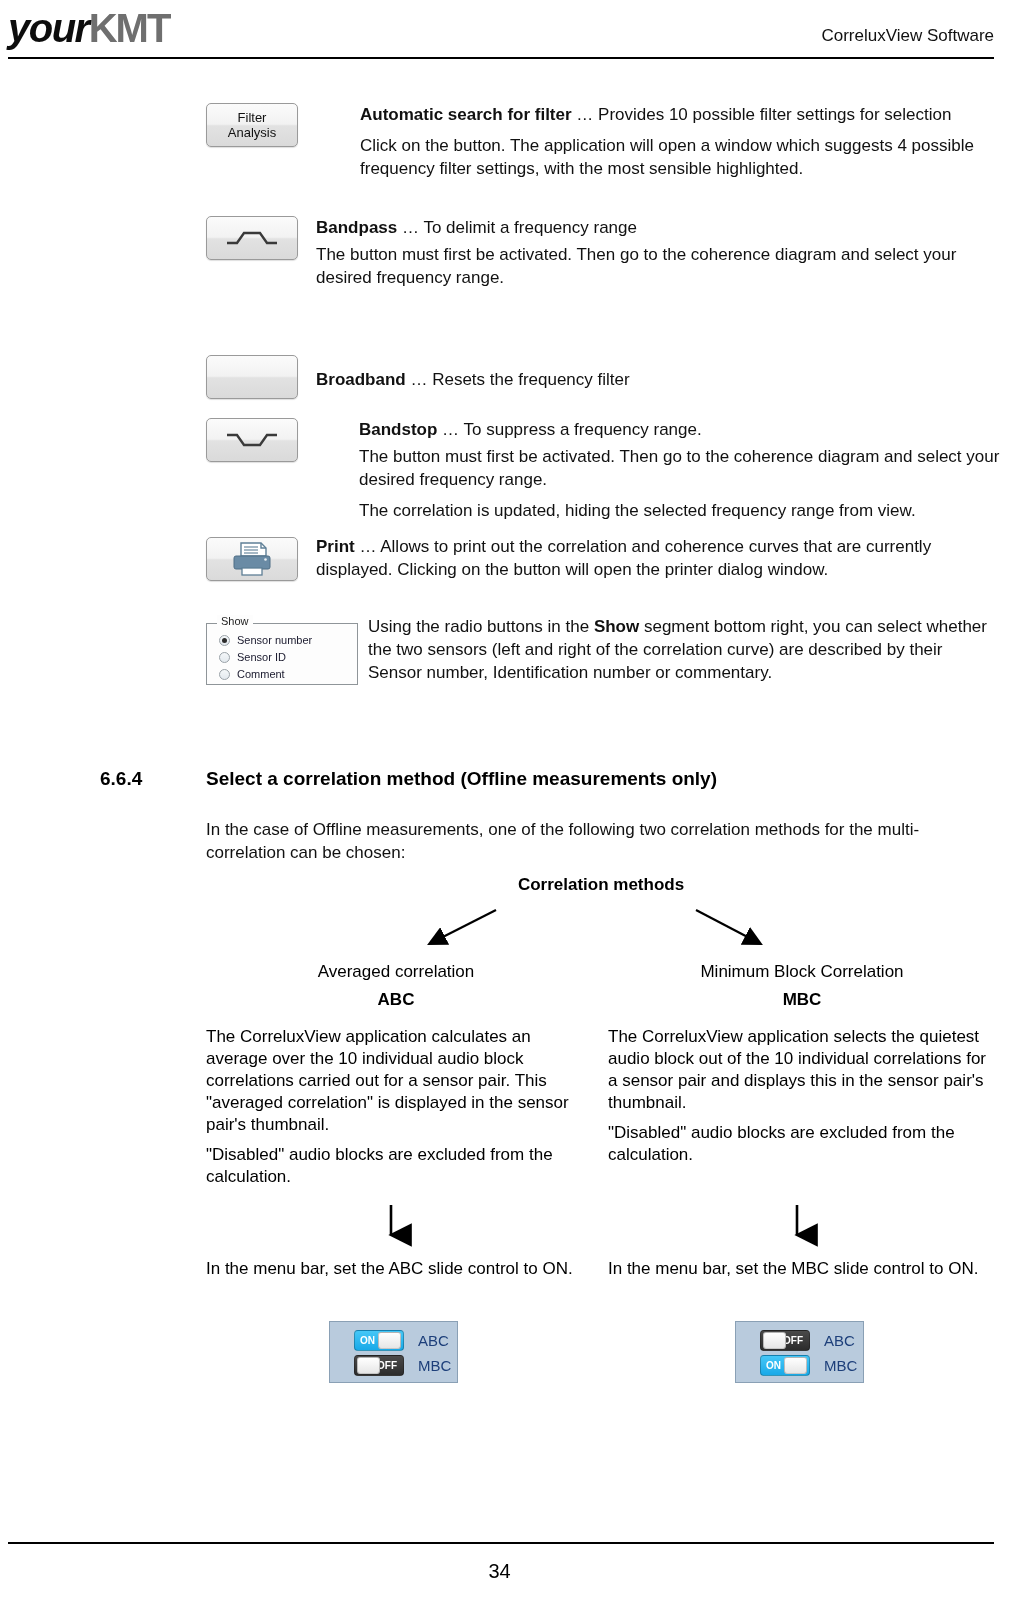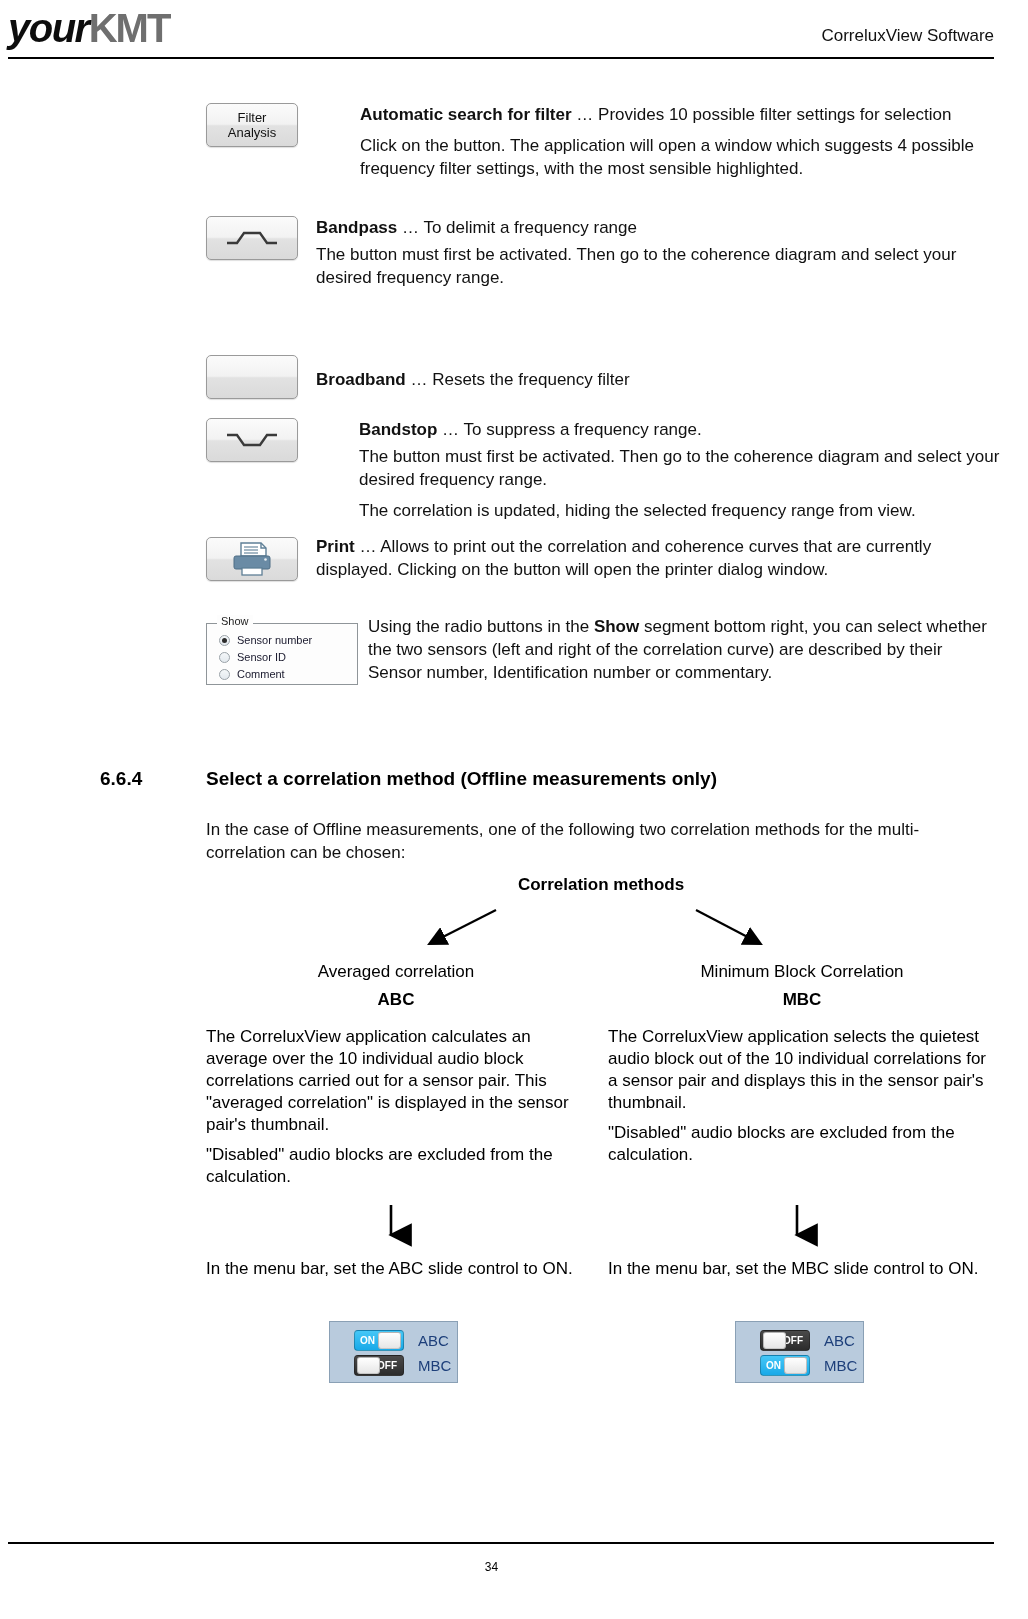--- a/index.html
+++ b/index.html
@@ -113,21 +113,21 @@
   .switch .st {
     position:absolute; top:3px;
     font-size:10px; font-weight:bold; color:#ffffff; line-height:14px;
   }
   .switch.on  .st { left:5px; }
   .switch.off .st { right:6px; }
   .toggle-text { margin-left:14px; font-size:15px; color:#1d3f7a; }
 
   
   .footer-rule { position:absolute; left:8px; top:1542px; width:986px; height:2px; background:#000; }
-  .page-num { position:absolute; left:0; top:1560px; width:983px; text-align:center; font-size:12px; }
+  .page-num { position:absolute; left:8px; top:1560px; width:983px; text-align:center; font-size:20px; }
 </style>
 </head>
 <body>
 
 <div class="header">
   <div class="logo">
     <span class="seba">your</span><span class="kmt">KMT</span>
   </div>
   <div class="header-title">CorreluxView Software</div>
   <div class="header-rule"></div>

